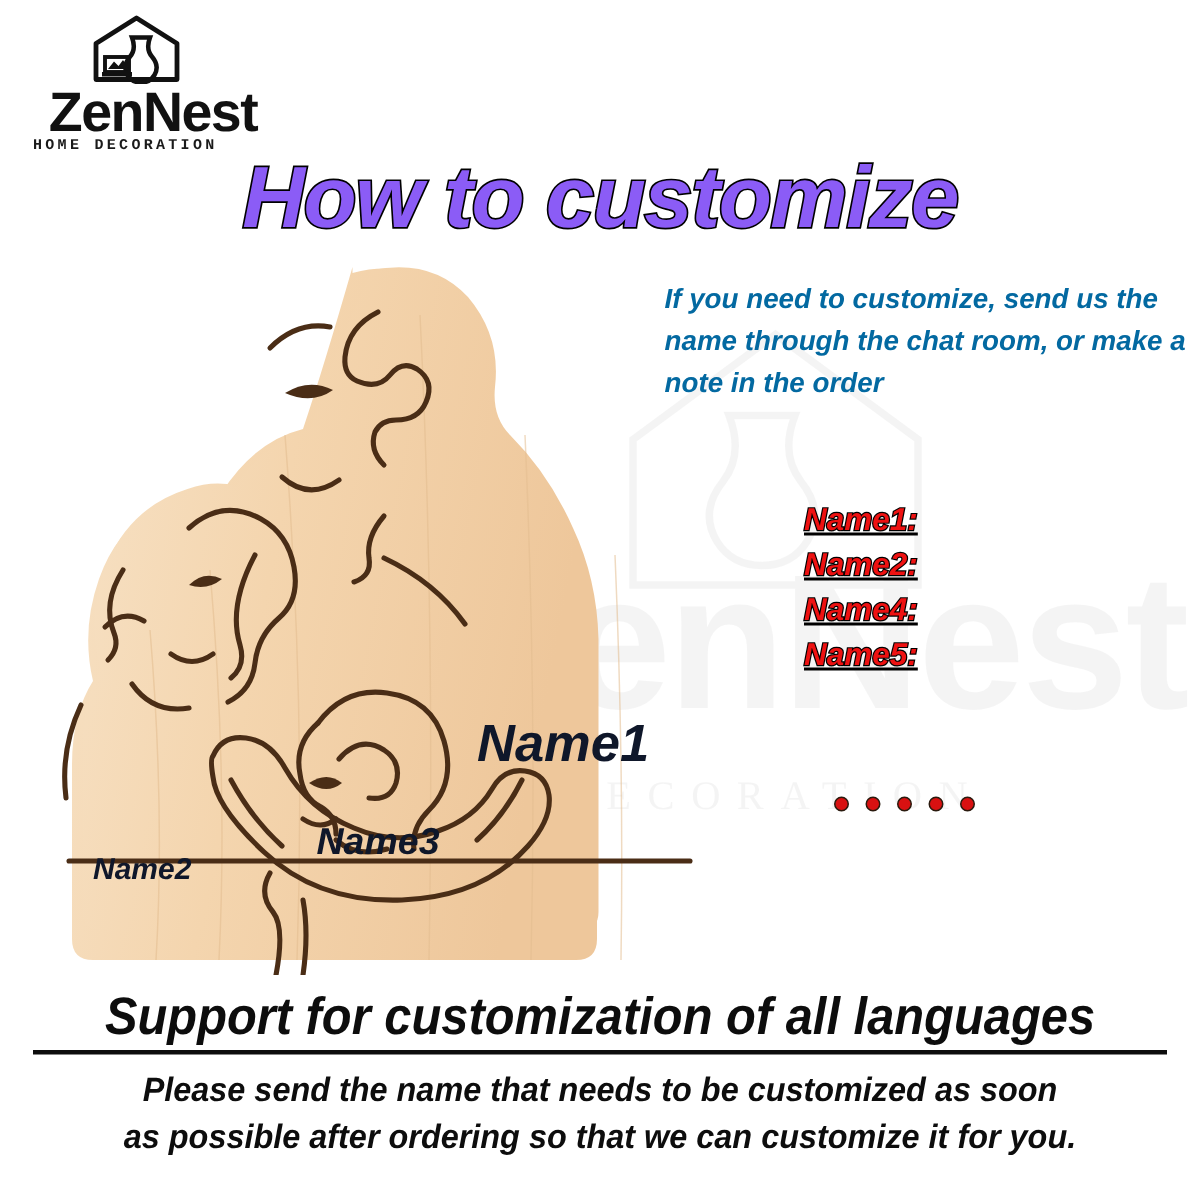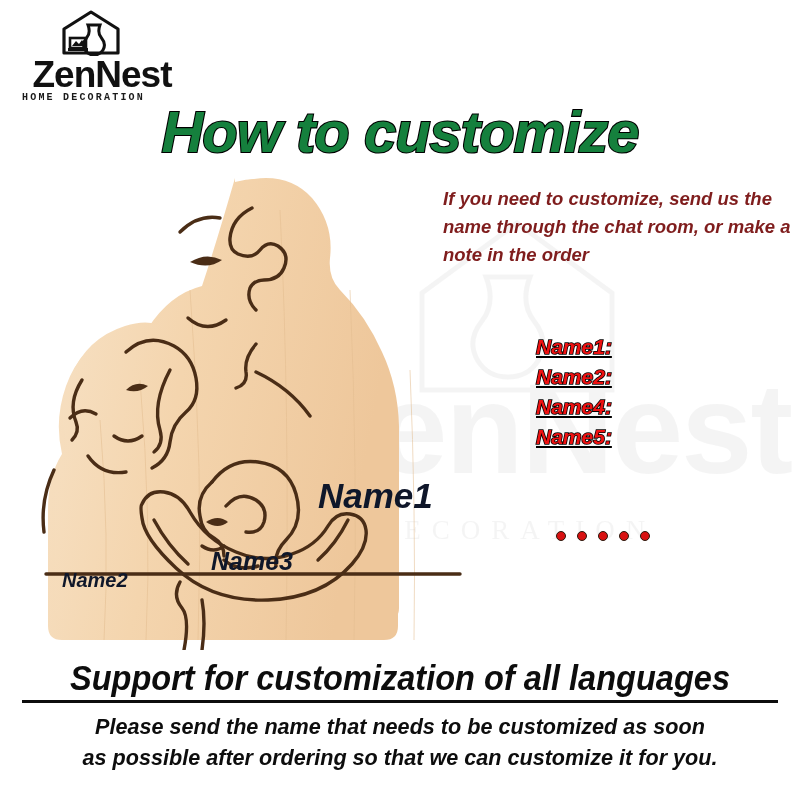--- a/index.html
+++ b/index.html
@@ -36,30 +36,30 @@
   }
   .logo-sub{
     position:absolute;left:0;top:84px;width:160px;text-align:left;
     font-size:10px;color:#1a1a1a;letter-spacing:2.2px;font-weight:700;
     font-family:"Liberation Mono","DejaVu Sans Mono",monospace;
   }
 
   
   .headline{
     position:absolute;left:0;top:103px;width:800px;text-align:center;
-    font-size:58px;font-style:italic;font-weight:700;color:#15803d;
+    font-size:58px;font-style:italic;font-weight:700;color:#8b5cf6;
     letter-spacing:-1px;line-height:1;white-space:nowrap;
     -webkit-text-stroke:2.2px #000;
     paint-order:stroke fill;
   }
 
   
   .intro{
     position:absolute;left:443px;top:185px;width:352px;
-    font-size:18.5px;font-style:italic;font-weight:700;color:#7f1d1d;
+    font-size:18.5px;font-style:italic;font-weight:700;color:#0369a1;
     line-height:1.52;
   }
   .fmt-title{
     position:absolute;left:520px;top:285px;
     font-size:27px;font-style:italic;font-weight:700;color:#ee1111;
     white-space:nowrap;line-height:1;
     -webkit-text-stroke:1.6px #000;paint-order:stroke fill;
   }
   .fmt-list{position:absolute;left:536px;top:332px;}
   .fmt-item{

